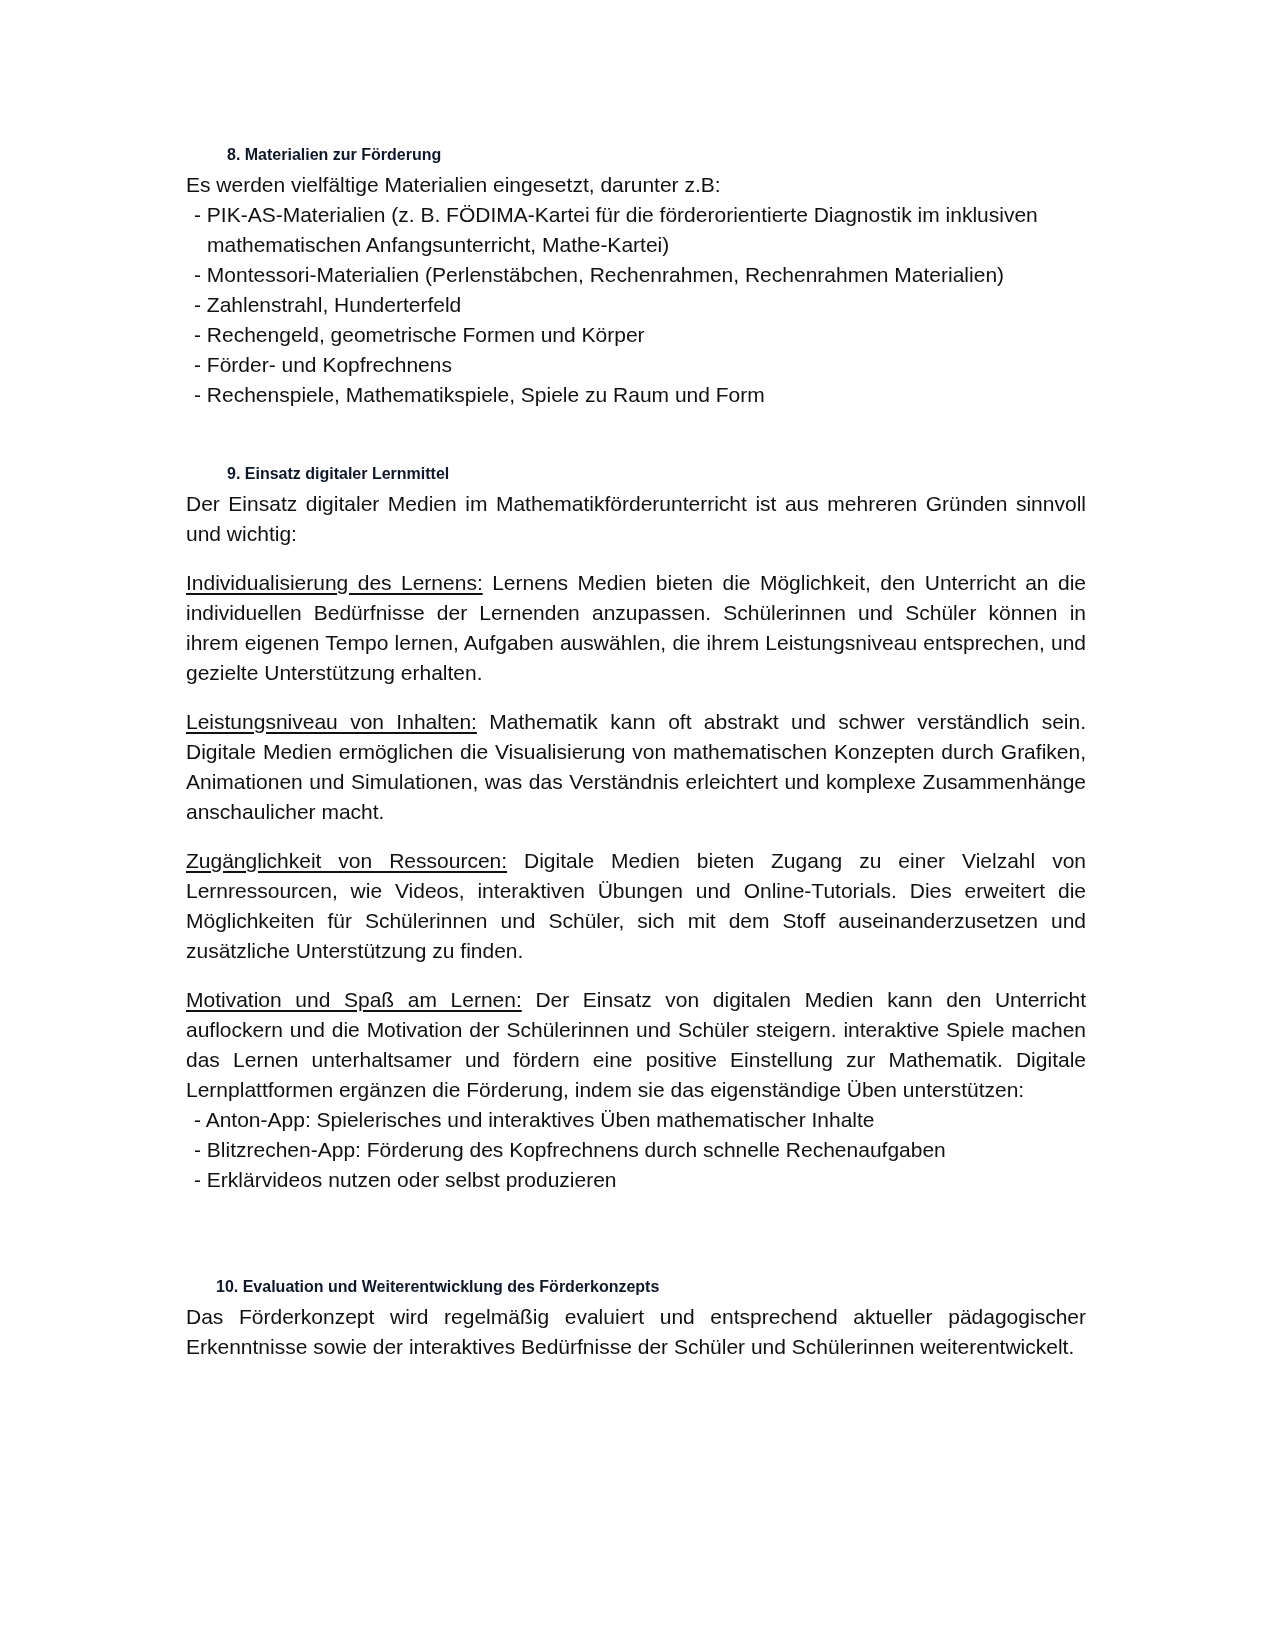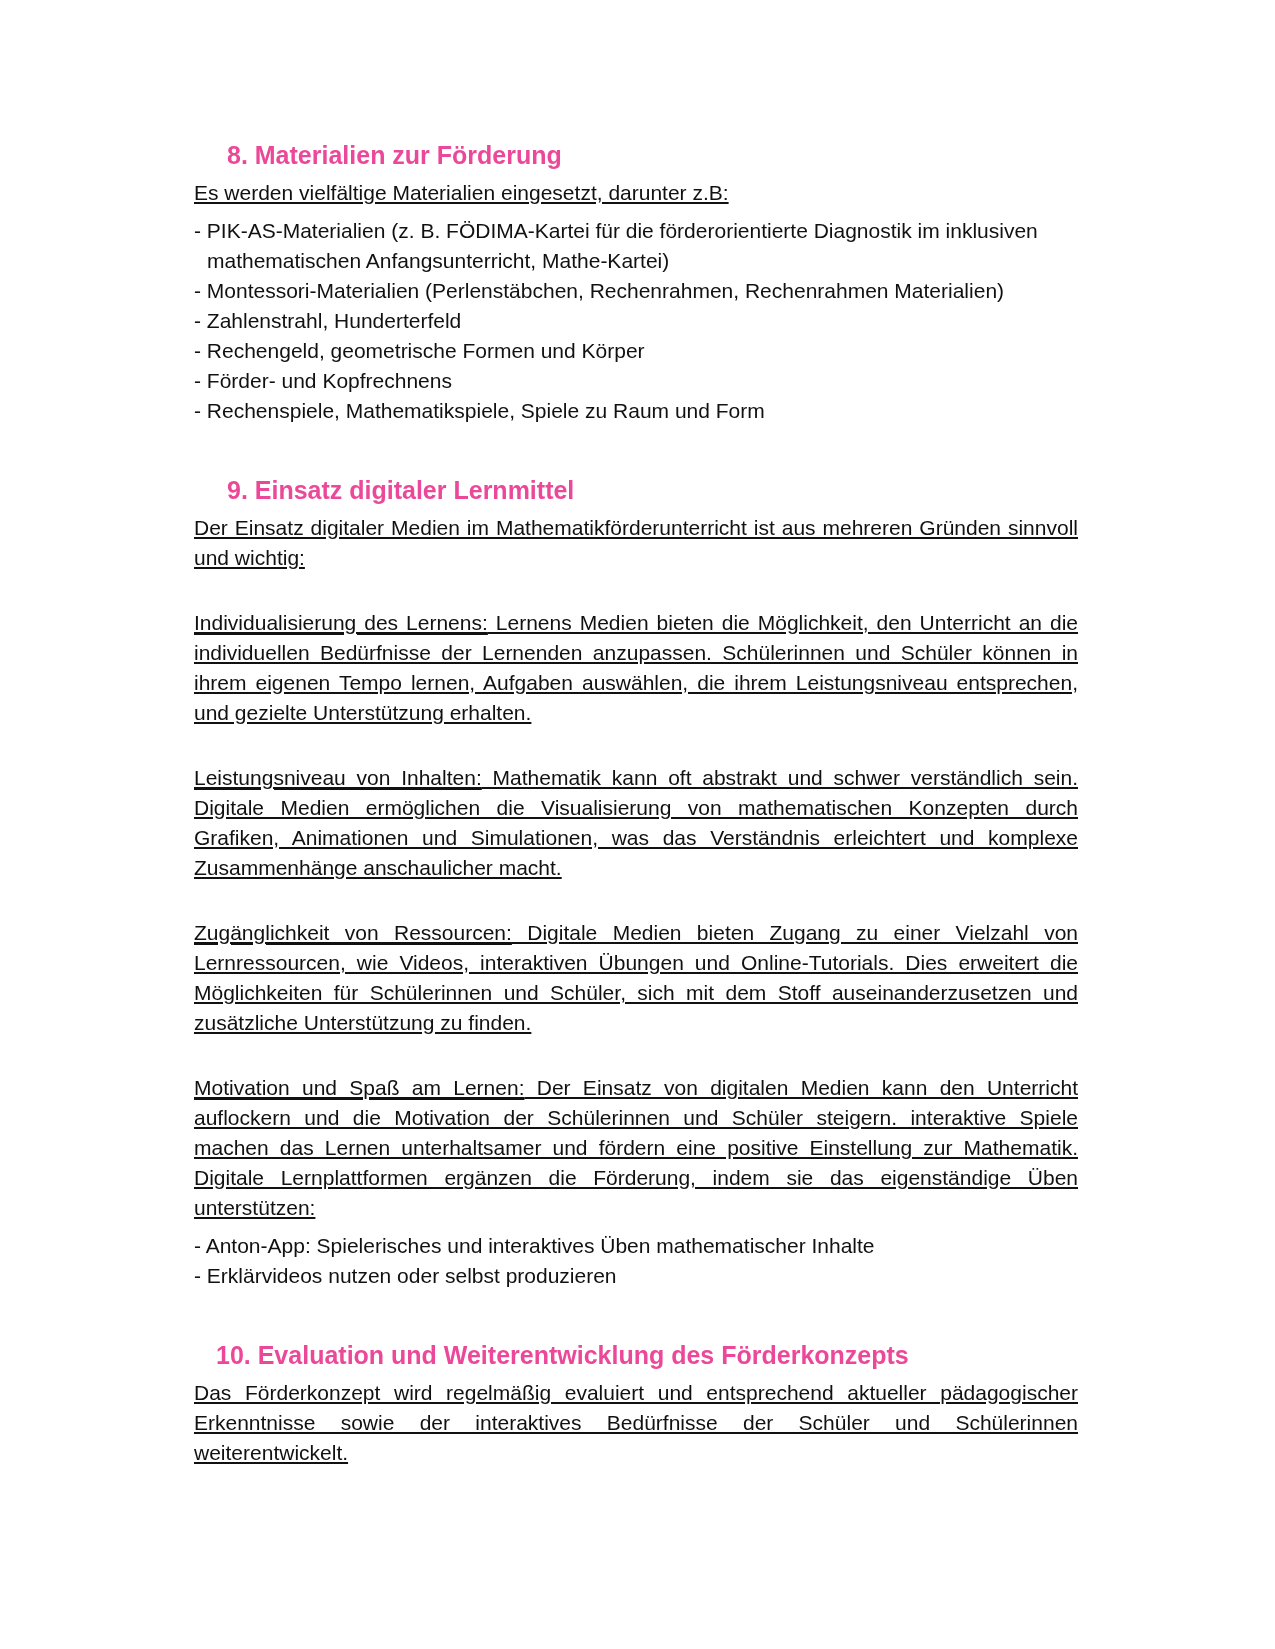--- a/index.html
+++ b/index.html
@@ -4,25 +4,25 @@
   <style>
     html, body { margin: 0; padding: 0; background: #ffffff; }
     body { width: 1275px; height: 1649px; position: relative; overflow: hidden; }
     .page {
       position: absolute; left: 186px; top: 140px; width: 900px;
       font-family: "Liberation Sans", sans-serif;
       font-size: 21px; line-height: 30px; color: #111111;
     }
     .h {
       font-family: "Liberation Sans", sans-serif;
-      font-weight: bold; font-size: 25px; line-height: 30px;
-      color: #ec4899; margin: 0; padding-left: 41px;
+      font-weight: bold; font-size: 16px; line-height: 30px;
+      color: #0f172a; margin: 0; padding-left: 41px;
     }
-    .h.h10 { padding-left: 30px; }
-    p { margin: 8px; text-decoration: underline; }
+    .h.h10 { padding-left: 30px; margin-top: 28px; }
+    p { margin: 0; }
     .just { text-align: justify; text-align-last: left; }
     .list-item { white-space: nowrap; margin-left: 8px; }
     .list-item.wrap { white-space: normal; padding-left: 13px; text-indent: -13px; }
     .u { text-decoration: underline; text-underline-offset: 3px; }
     .gap-para { height: 19px; }
     .gap-section { height: 49px; }
   </style>
 </head>
 <body>
 
@@ -61,20 +61,21 @@
     <p class="just">
       <span class="u">Zugänglichkeit von Ressourcen:</span><span> Digitale Medien bieten Zugang zu einer Vielzahl von Lernressourcen, wie Videos, interaktiven Übungen und Online-Tutorials. Dies erweitert die Möglichkeiten für Schülerinnen und Schüler, sich mit dem Stoff auseinanderzusetzen und zusätzliche Unterstützung zu finden.</span>
     </p>
     <div class="gap-para"></div>
 
     <p class="just">
       <span class="u">Motivation und Spaß am Lernen:</span><span> Der Einsatz von digitalen Medien kann den Unterricht auflockern und die Motivation der Schülerinnen und Schüler steigern. interaktive Spiele machen das Lernen unterhaltsamer und fördern eine positive Einstellung zur Mathematik. Digitale Lernplattformen ergänzen die Förderung, indem sie das eigenständige Üben unterstützen:</span>
     </p>
     <div>
       <div class="list-item">- Anton-App: Spielerisches und interaktives Üben mathematischer Inhalte</div>
+      <div class="list-item">- Blitzrechen-App: Förderung des Kopfrechnens durch schnelle Rechenaufgaben</div>
       <div class="list-item">- Erklärvideos nutzen oder selbst produzieren</div>
     </div>
   </section>
 
   <div class="gap-section"></div>
 
   <section>
     <h2 class="h h10">10. Evaluation und Weiterentwicklung des Förderkonzepts</h2>
     <p class="just">Das Förderkonzept wird regelmäßig evaluiert und entsprechend aktueller pädagogischer Erkenntnisse sowie der interaktives Bedürfnisse der Schüler und Schülerinnen weiterentwickelt.</p>
   </section>

